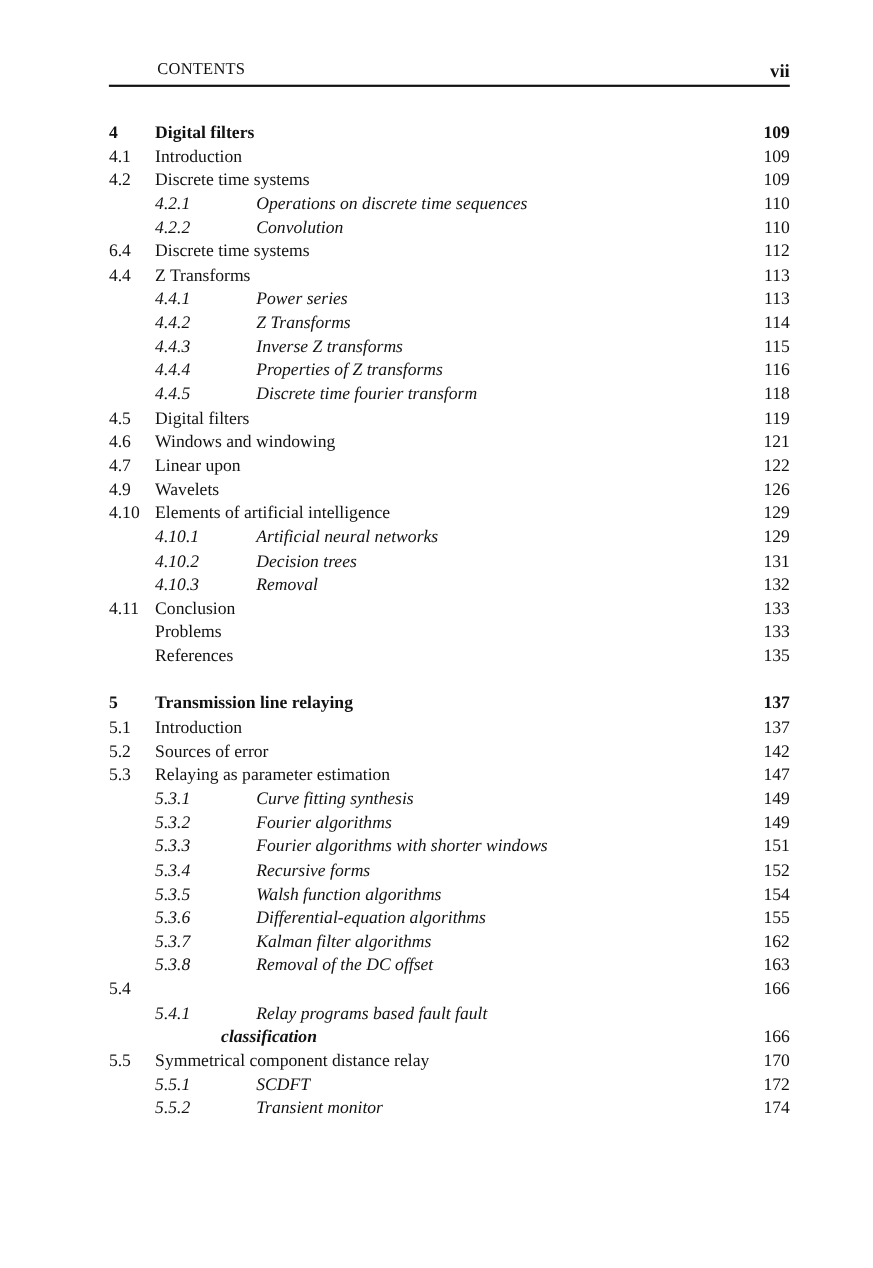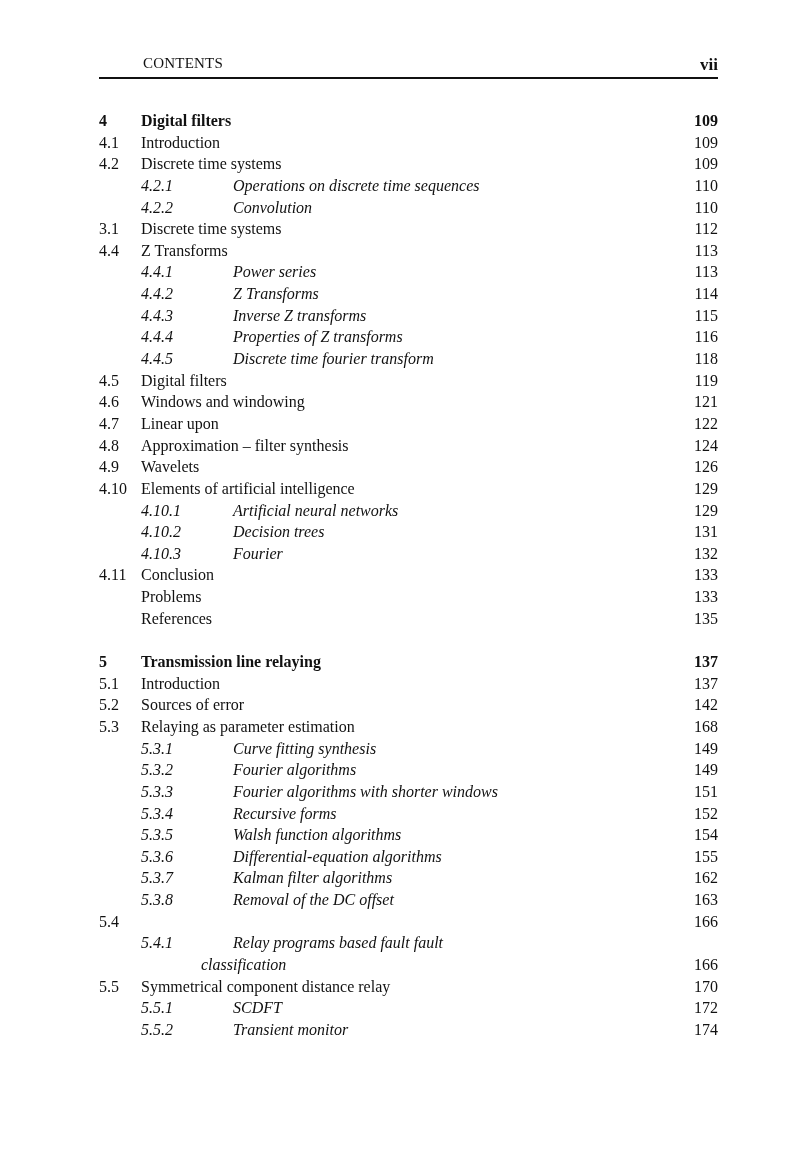--- a/index.html
+++ b/index.html
@@ -17,21 +17,21 @@
   .toc { position: absolute; left: 99px; top: 110px; width: 619px; }
   .row { position: relative; height: 21.65px; line-height: 21.65px; font-size: 16px; white-space: nowrap; }
   .row.gap { margin-top: 21.65px; }
   .num { position: absolute; left: 0; top: 0; }
   .title { position: absolute; left: 42px; top: 0; }
   .page { position: absolute; right: 0; top: 0; }
   .row.chapter { font-weight: bold; }
   .row.sub .num { left: 42px; font-style: italic; }
   .row.sub .title { left: 102px; font-style: italic; margin-left: 32px; }
   .row.sub .page { font-style: normal; }
-  .row.cont .title { left: 102px; font-style: italic; }
+  .row.cont .title { left: 102px; font-style: italic; font-weight: bold; }
 </style>
 </head>
 <body>
 
 <div class="header">
   <span class="left">CONTENTS</span>
   <span class="right">vii</span>
 </div>
 
 <div class="toc">
@@ -54,21 +54,21 @@
       <span class="num">4.2.1</span>
       <span class="title">Operations on discrete time sequences</span>
       <span class="page">110</span>
     </div>
   <div class="row sub">
       <span class="num">4.2.2</span>
       <span class="title">Convolution</span>
       <span class="page">110</span>
     </div>
   <div class="row section">
-      <span class="num">3.1</span>
+      <span class="num">6.4</span>
       <span class="title">Discrete time systems</span>
       <span class="page">112</span>
     </div>
   <div class="row section">
       <span class="num">4.4</span>
       <span class="title">Z Transforms</span>
       <span class="page">113</span>
     </div>
   <div class="row sub">
       <span class="num">4.4.1</span>
@@ -104,25 +104,20 @@
       <span class="num">4.6</span>
       <span class="title">Windows and windowing</span>
       <span class="page">121</span>
     </div>
   <div class="row section">
       <span class="num">4.7</span>
       <span class="title">Linear upon</span>
       <span class="page">122</span>
     </div>
   <div class="row section">
-      <span class="num">4.8</span>
-      <span class="title">Approximation – filter synthesis</span>
-      <span class="page">124</span>
-    </div>
-  <div class="row section">
       <span class="num">4.9</span>
       <span class="title">Wavelets</span>
       <span class="page">126</span>
     </div>
   <div class="row section">
       <span class="num">4.10</span>
       <span class="title">Elements of artificial intelligence</span>
       <span class="page">129</span>
     </div>
   <div class="row sub">
@@ -130,21 +125,21 @@
       <span class="title">Artificial neural networks</span>
       <span class="page">129</span>
     </div>
   <div class="row sub">
       <span class="num">4.10.2</span>
       <span class="title">Decision trees</span>
       <span class="page">131</span>
     </div>
   <div class="row sub">
       <span class="num">4.10.3</span>
-      <span class="title">Fourier</span>
+      <span class="title">Removal</span>
       <span class="page">132</span>
     </div>
   <div class="row section">
       <span class="num">4.11</span>
       <span class="title">Conclusion</span>
       <span class="page">133</span>
     </div>
   <div class="row section">
       <span class="num"></span>
       <span class="title">Problems</span>
@@ -167,21 +162,21 @@
       <span class="page">137</span>
     </div>
   <div class="row section">
       <span class="num">5.2</span>
       <span class="title">Sources of error</span>
       <span class="page">142</span>
     </div>
   <div class="row section">
       <span class="num">5.3</span>
       <span class="title">Relaying as parameter estimation</span>
-      <span class="page">168</span>
+      <span class="page">147</span>
     </div>
   <div class="row sub">
       <span class="num">5.3.1</span>
       <span class="title">Curve fitting synthesis</span>
       <span class="page">149</span>
     </div>
   <div class="row sub">
       <span class="num">5.3.2</span>
       <span class="title">Fourier algorithms</span>
       <span class="page">149</span>

